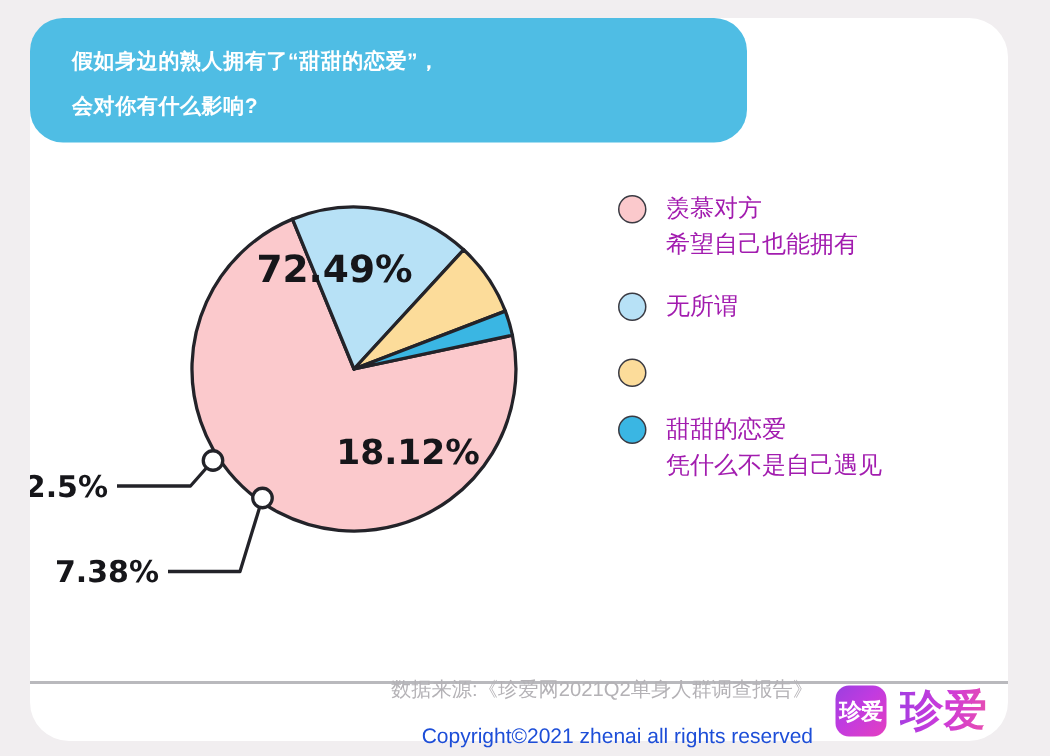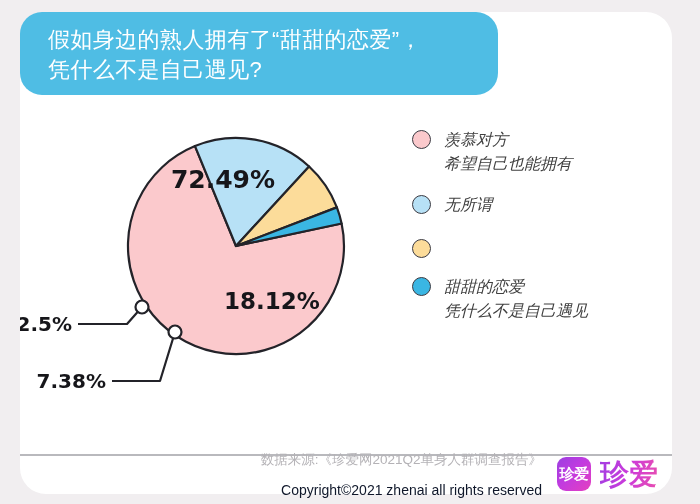--- a/index.html
+++ b/index.html
@@ -36,22 +36,22 @@
     top: 12px;
     width: 478px;
     height: 83px;
     background: #4fbde4;
     border-radius: 22px 22px 22px 22px;
     box-sizing: border-box;
     padding: 13px 20px 0 28px;
   }
   #header-bar .line {
     color: #ffffff;
-    font-size: 22px;
-    font-weight: normal;
+    font-size: 14px;
+    font-weight: bold;
     line-height: 30px;
     letter-spacing: 0.4px;
     white-space: nowrap;
   }
   
   #chart-area {
     position: absolute;
     left: 0;
     top: 100px;
     width: 616px;
@@ -93,23 +93,22 @@
     border-radius: 50%;
     border: 1.6px solid #3a3a42;
     box-sizing: border-box;
     flex: 0 0 auto;
     margin-top: 2px;
   }
   .legend-text {
     margin-left: 13px;
     font-size: 16px;
     line-height: 24px;
-    color: #404040;
+    color: #a21caf;
     white-space: pre-line;
-    font-style: italic;
   }
   
   #divider {
     position: absolute;
     left: 20px;
     top: 454px;
     width: 652px;
     height: 1.5px;
     background: #b9b9bd;
   }
@@ -128,21 +127,21 @@
     width: 430px;
   }
   #source-line {
     font-size: 13.5px;
     color: #b4b2b6;
     line-height: 24px;
     white-space: nowrap;
   }
   #copyright-line {
     font-size: 14px;
-    color: #0f172a;
+    color: #1d4ed8;
     line-height: 28px;
     white-space: nowrap;
     margin-top: 4px;
   }
   #brand {
     position: absolute;
     right: 14px;
     top: 9px;
     display: flex;
     align-items: flex-start;
@@ -174,21 +173,21 @@
 </style>
 </head>
 <body>
 
 <div id="stage">
 
   <div id="card"></div>
 
   <div id="header-bar">
     <div class="line">假如身边的熟人拥有了“甜甜的恋爱”，</div>
-    <div class="line">凭什么不是自己遇见?</div>
+    <div class="line">会对你有什么影响?</div>
   </div>
 
   <div id="chart-area">
     <svg id="pie-svg" viewBox="0 0 400 310">
 
       <path d="M 216 146 L 321.6 123.5 A 108 108 0 1 1 175.0 46.1 Z" fill="#fbc9cc" stroke="#232329" stroke-width="2.2" stroke-linejoin="round"></path>
 
       <path d="M 216 146 L 175.0 46.1 A 108 108 0 0 1 289.1 66.5 Z" fill="#b7e1f6" stroke="#232329" stroke-width="2.2" stroke-linejoin="round"></path>
 
       <path d="M 216 146 L 289.1 66.5 A 108 108 0 0 1 316.9 107.4 Z" fill="#fcdc9a" stroke="#232329" stroke-width="2.2" stroke-linejoin="round"></path>

